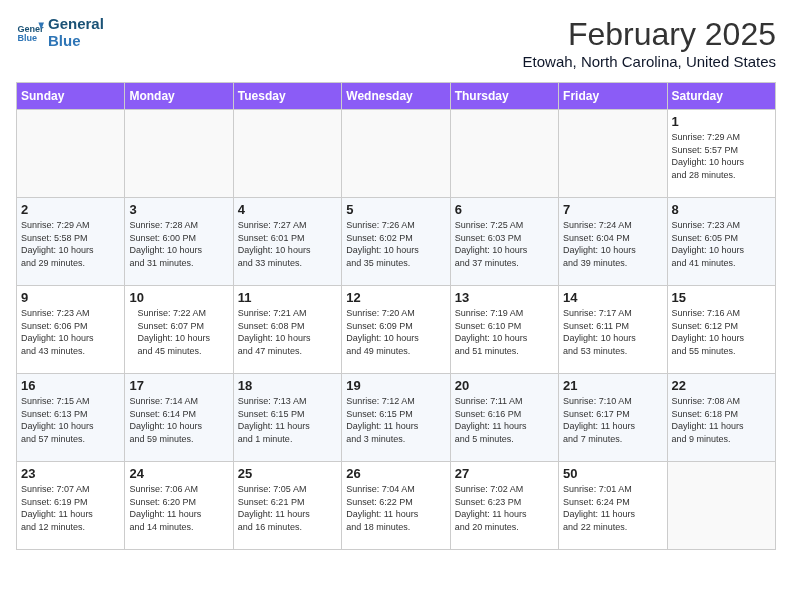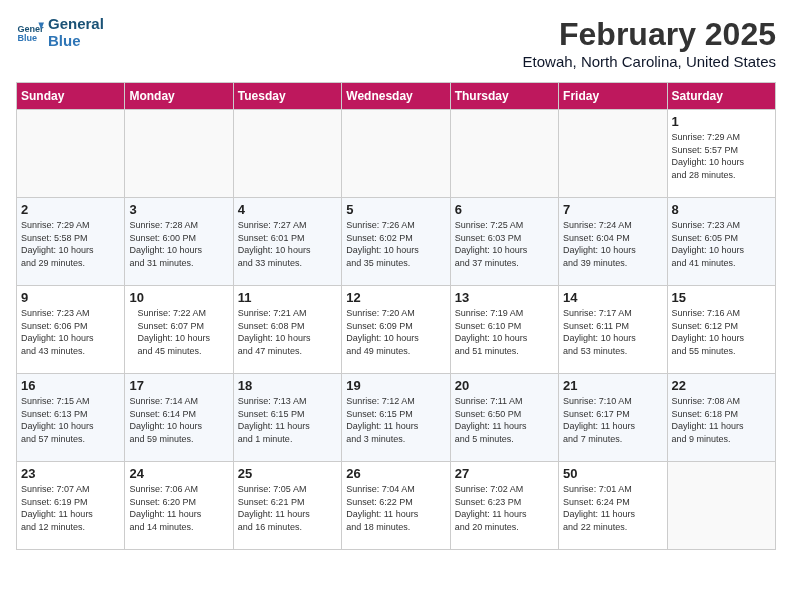--- a/index.html
+++ b/index.html
@@ -23,34 +23,34 @@
     }
     .logo-icon {
       width: 28px;
       height: 28px;
     }
     .title-area {
       text-align: right;
     }
     .main-title {
       font-size: 32px;
-      font-weight: bold;
+      font-weight: normal;
       color: #333;
     }
     .subtitle {
       font-size: 15px;
       color: #0f172a;
     }
     table {
       width: 100%;
       border-collapse: collapse;
       table-layout: fixed;
     }
     thead tr th {
-      background-color: #be185d;
+      background-color: #8b5cf6;
       color: white;
       font-size: 12px;
       font-weight: bold;
       padding: 6px 4px;
       text-align: left;
       border: 1px solid #ccc;
     }
     tbody tr td {
       border: 1px solid #ccc;
       vertical-align: top;
@@ -254,21 +254,21 @@
         <td>
           <div class="day-num">19</div>
           <div class="day-info" style="white-space: pre-line;">Sunrise: 7:12 AM
 Sunset: 6:15 PM
 Daylight: 11 hours
 and 3 minutes.</div>
         </td>
         <td>
           <div class="day-num">20</div>
           <div class="day-info" style="white-space: pre-line;">Sunrise: 7:11 AM
-Sunset: 6:50 PM
+Sunset: 6:16 PM
 Daylight: 11 hours
 and 5 minutes.</div>
         </td>
         <td>
           <div class="day-num">21</div>
           <div class="day-info" style="white-space: pre-line;">Sunrise: 7:10 AM
 Sunset: 6:17 PM
 Daylight: 11 hours
 and 7 minutes.</div>
         </td>

